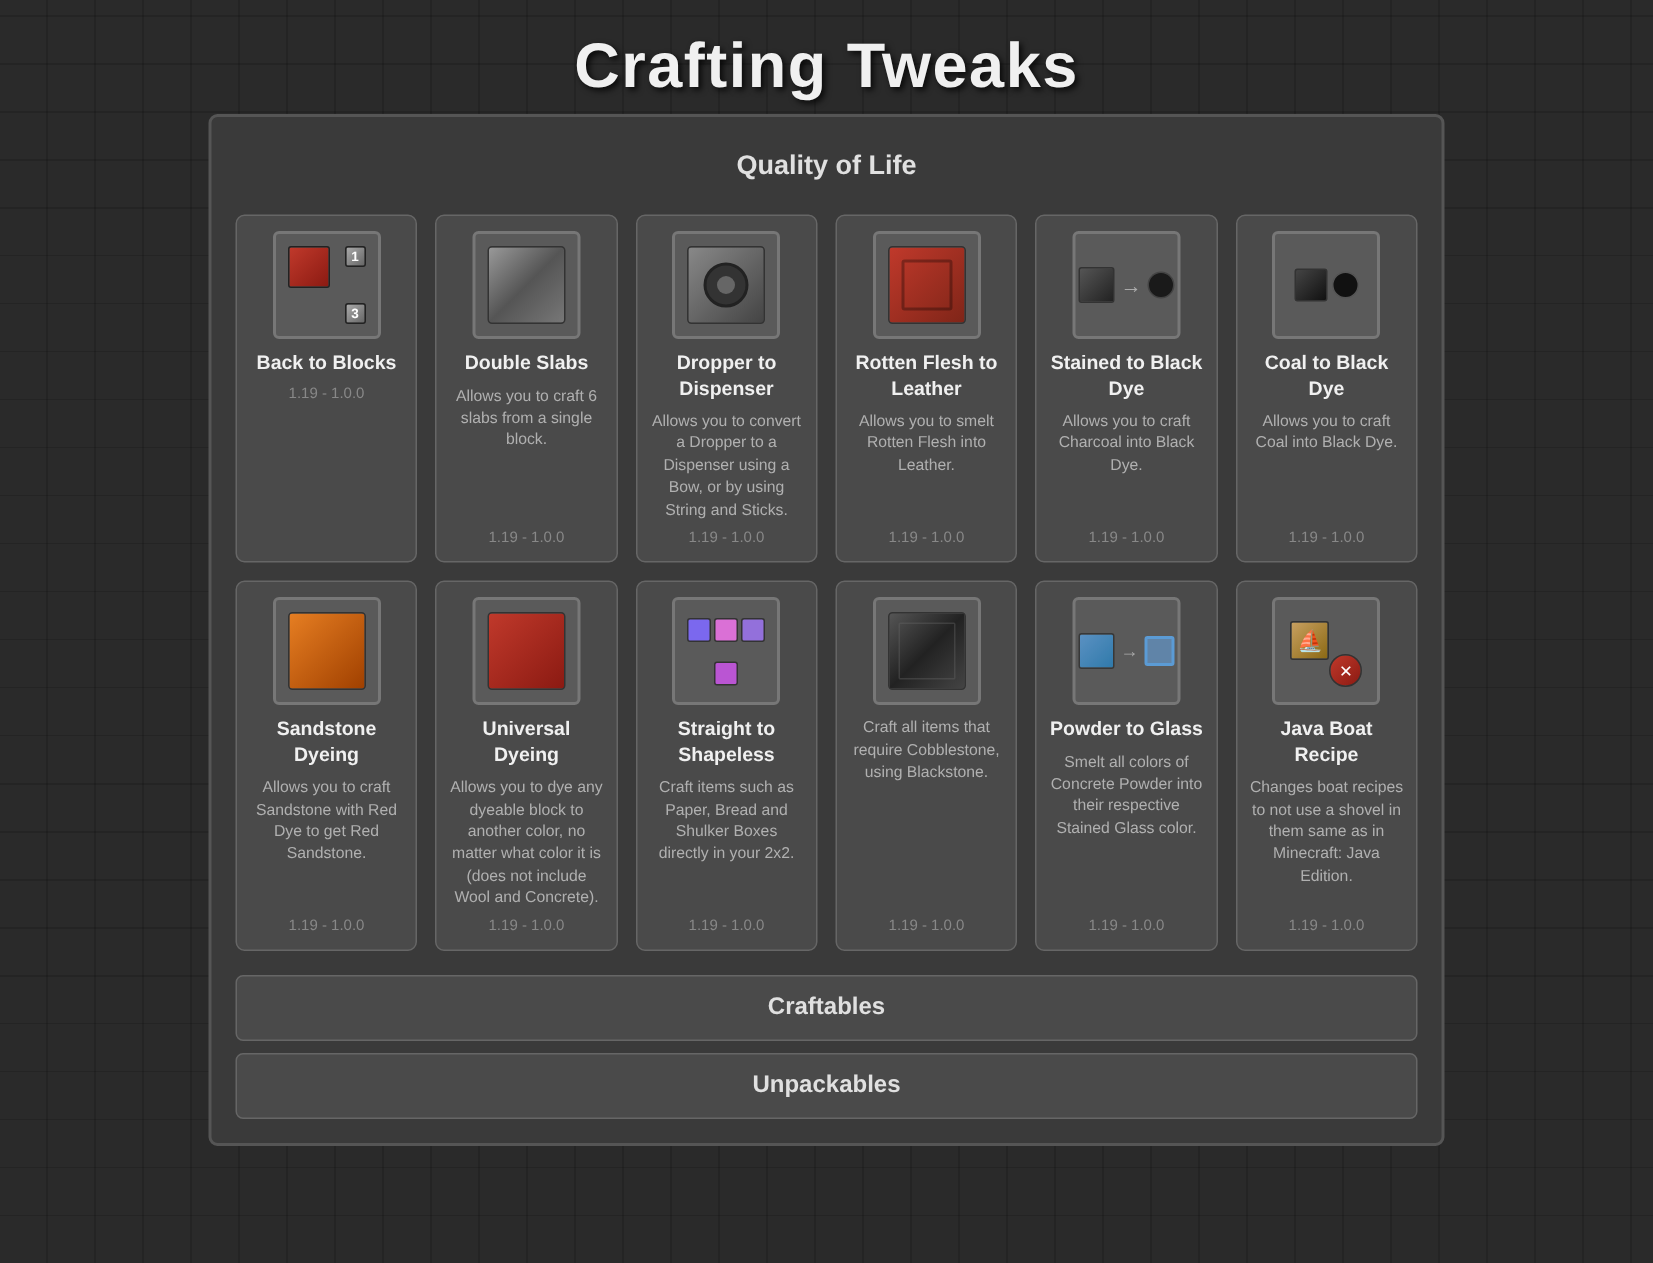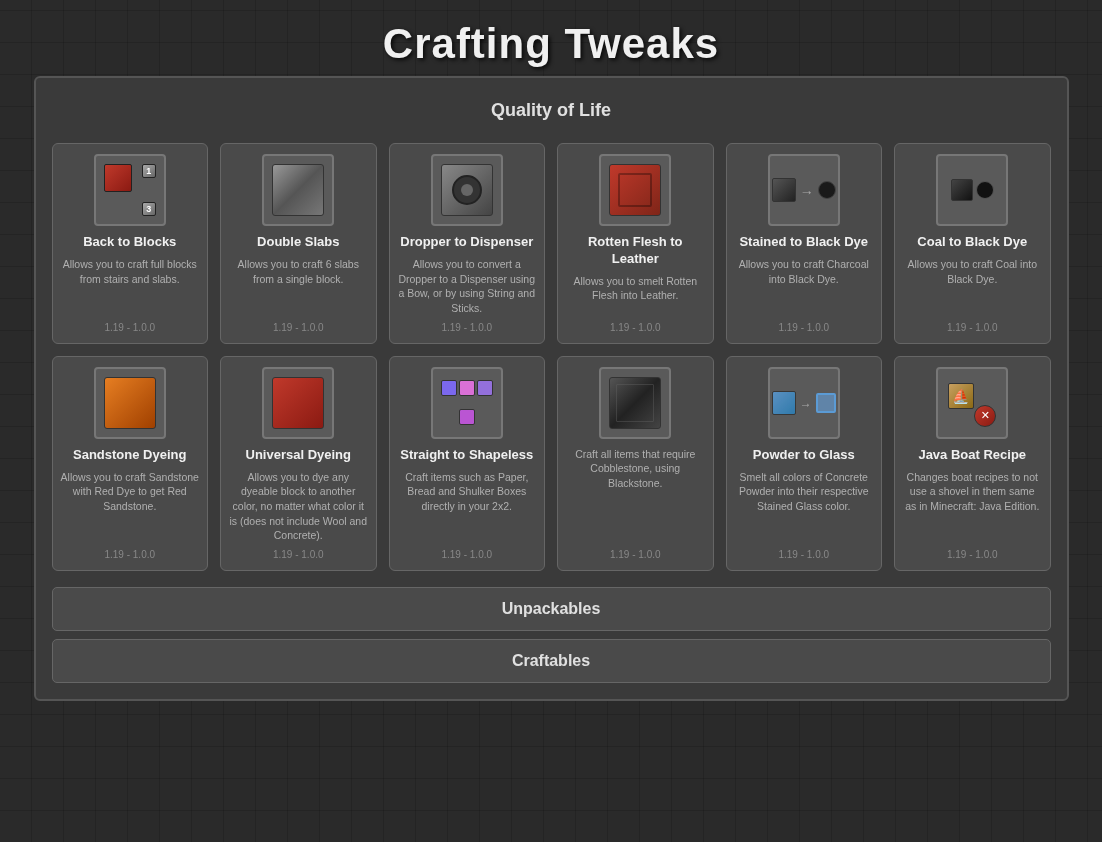--- a/index.html
+++ b/index.html
@@ -36,21 +36,21 @@
       text-align: center;
       margin-bottom: 8px;
       text-shadow: 2px 2px 4px rgba(0,0,0,0.8);
       letter-spacing: 1px;
     }
 
     .main-container {
       background-color: #3a3a3a;
       border: 2px solid #555;
       border-radius: 6px;
-      width: 1035px;
+      width: 824px;
       padding: 16px;
     }
 
     .section-header {
       text-align: center;
       color: #e0e0e0;
       font-size: 18px;
       font-weight: 600;
       margin-bottom: 16px;
       padding: 6px 0;
@@ -161,21 +161,20 @@
           <div style="position:absolute;top:4px;right:4px;width:14px;height:14px;background:linear-gradient(135deg,#aaa,#666);border:1px solid #222;border-radius:2px;display:flex;align-items:center;justify-content:center;">
             <span style="color:#fff;font-size:9px;font-weight:bold;">1</span>
           </div>
           <div style="position:absolute;bottom:4px;right:4px;width:14px;height:14px;background:linear-gradient(135deg,#aaa,#666);border:1px solid #222;border-radius:2px;display:flex;align-items:center;justify-content:center;">
             <span style="color:#fff;font-size:9px;font-weight:bold;">3</span>
           </div>
         </div>
         </div>
       </div>
       <div class="card-title">Back to Blocks</div>
-      <div class="card-desc">Allows you to craft full blocks from stairs and slabs.</div>
       <div class="card-version">1.19 - 1.0.0</div>
     </div>
       <div class="card">
       <div class="card-icon-wrapper">
         <div class="icon-container">
 
         <div style="width:52px;height:52px;background:linear-gradient(135deg,#999,#555,#777);border:1px solid #333;border-radius:3px;"></div>
         </div>
       </div>
       <div class="card-title">Double Slabs</div>
@@ -318,17 +317,17 @@
         </div>
         </div>
       </div>
       <div class="card-title">Java Boat Recipe</div>
       <div class="card-desc">Changes boat recipes to not use a shovel in them same as in Minecraft: Java Edition.</div>
       <div class="card-version">1.19 - 1.0.0</div>
     </div>
     </div>
 
   <div class="bottom-sections">
+    <div class="collapsible-header">Craftables</div>
     <div class="collapsible-header">Unpackables</div>
-    <div class="collapsible-header">Craftables</div>
   </div>
 
 </div>
 
 </body></html>

